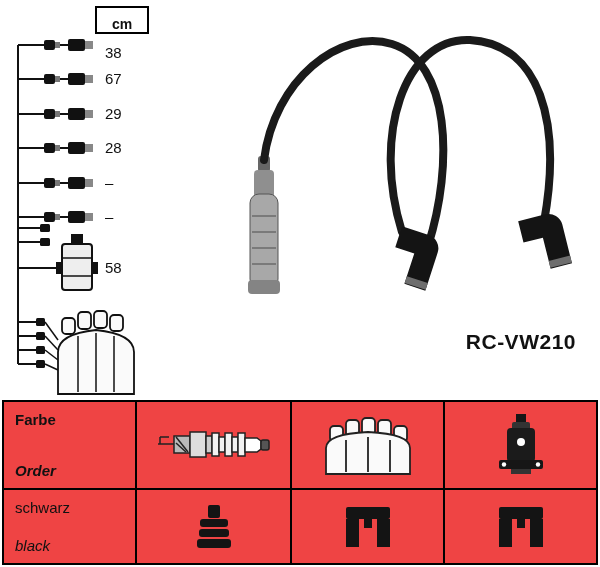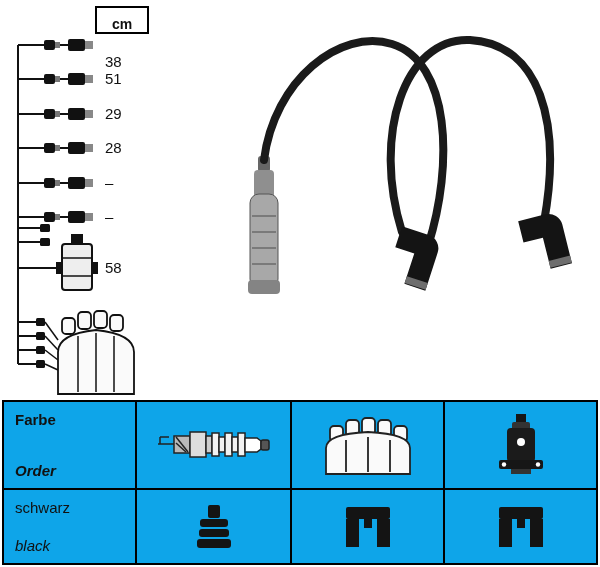--- a/index.html
+++ b/index.html
@@ -20,21 +20,21 @@
   
   .partnum{position:absolute;right:24px;top:330px;text-align:right;}
   .partnum .pn{font-size:21px;font-weight:bold;letter-spacing:.5px;}
   .partnum .ord{font-size:15px;font-weight:bold;margin-top:14px;}
   .it{font-style:italic;}
   .gap{margin-left:5px;}
   
   .spec-table{
     position:absolute;left:2px;right:2px;top:400px;bottom:2px;
     display:grid;grid-template-columns:133px 155px 153px 1fr;grid-template-rows:88px 1fr;
-    border:2px solid #000;background:#0ea5e9;
+    border:2px solid #000;background:#ef4444;
   }
   .cell{
     border-right:2px solid #000;border-bottom:2px solid #000;
     display:flex;align-items:center;justify-content:center;
   }
   .cell:nth-child(4n){border-right:none;}
   .cell:nth-child(n+5){border-bottom:none;gap:18px;}
   .text-cell{
     flex-direction:column;align-items:flex-start;justify-content:space-between;
     padding:9px 11px;font-size:15px;
@@ -139,22 +139,22 @@
     <path d="M58,394 L58,352 Q58,334 96,330 Q134,334 134,352 L134,394 Z" fill="#fafafa" stroke="#111" stroke-width="1.8"></path>
     <line x1="78" y1="336" x2="78" y2="392" stroke="#111" stroke-width="1.5"></line>
     <line x1="96" y1="333" x2="96" y2="392" stroke="#111" stroke-width="1.5"></line>
     <line x1="114" y1="336" x2="114" y2="392" stroke="#111" stroke-width="1.5"></line>
   </g>
 </svg>
 
 <div class="cm-box">
   <span>cm</span>
 </div>
-<span class="len" style="top:53px">38</span>
-<span class="len" style="top:70px">51</span>
+<span class="len" style="top:44px">38</span>
+<span class="len" style="top:70px">67</span>
 <span class="len" style="top:105px">29</span>
 <span class="len" style="top:139px">28</span>
 <span class="len" style="top:174px">–</span>
 <span class="len" style="top:208px">–</span>
 <span class="len" style="top:259px">58</span>
 
 <svg class="wires-svg" width="372" height="340" viewBox="0 0 372 340">
 
   <path d="M322,208 C340,108 318,30 248,26 C182,23 150,122 180,218" fill="none" stroke="#1a1a1a" stroke-width="8" stroke-linecap="round"></path>
 
@@ -176,20 +176,21 @@
 
   <path d="M42,146 C52,66 118,14 170,30 C228,48 232,150 206,232" fill="none" stroke="#1a1a1a" stroke-width="8" stroke-linecap="round"></path>
 
   <g transform="translate(196,228) rotate(18)">
     <path d="M-20,-10 h28 a14,14 0 0 1 14,14 v40 h-22 v-32 h-20 z" fill="#141414"></path>
     <rect x="0" y="36" width="22" height="7" fill="#6e6e6e"></rect>
   </g>
 </svg>
 
 <div class="partnum">
+  <div class="pn">RC-VW210</div>
 </div>
 
 <div class="spec-table">
 
   <div class="cell text-cell">
     <div class="bold">Farbe</div>
     <div class="bold it">Order</div>
   </div>
   <div class="cell">
     <svg width="116" height="44" viewBox="0 0 116 44">

